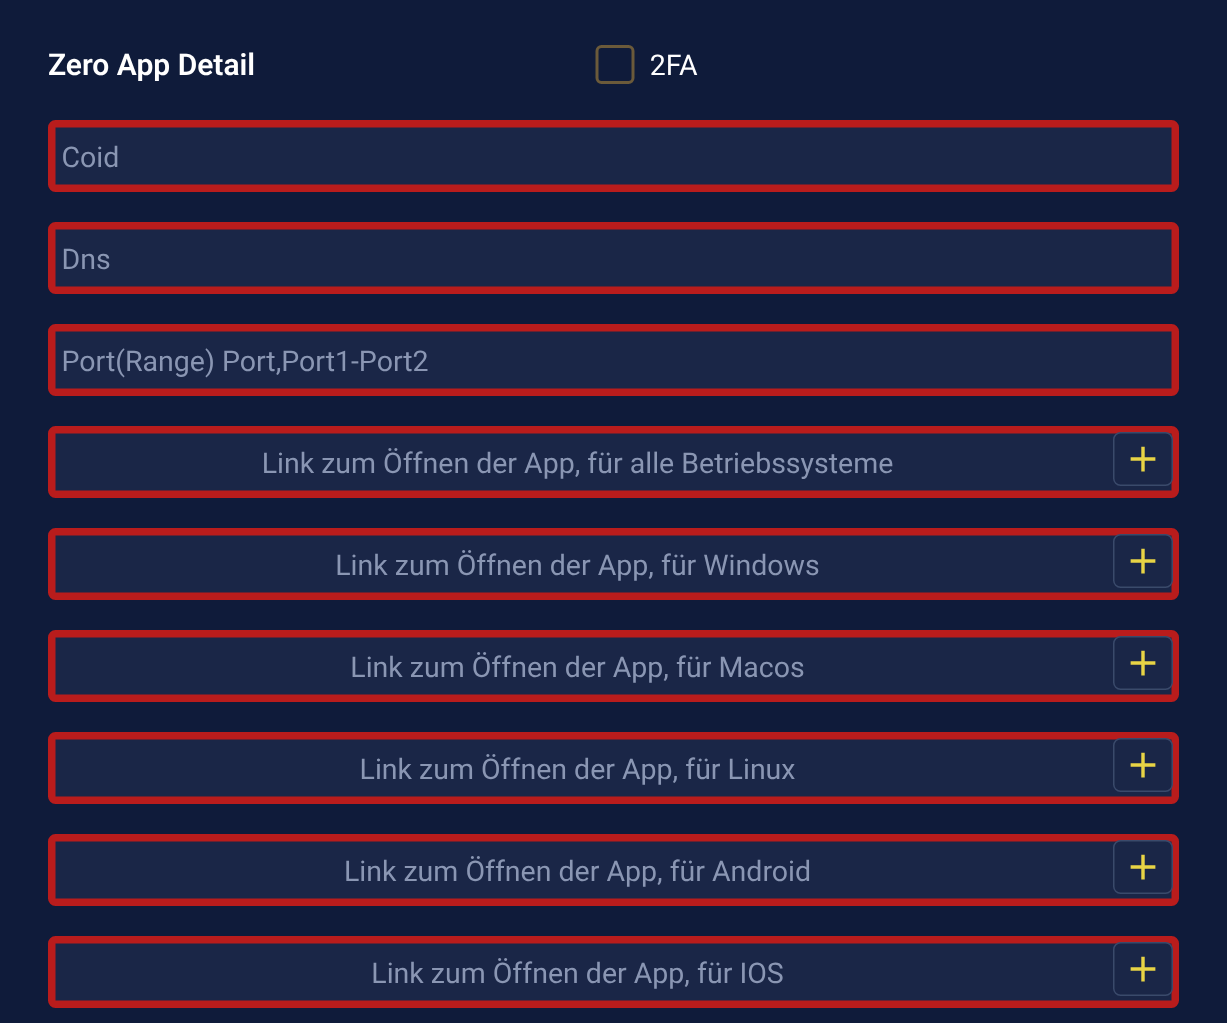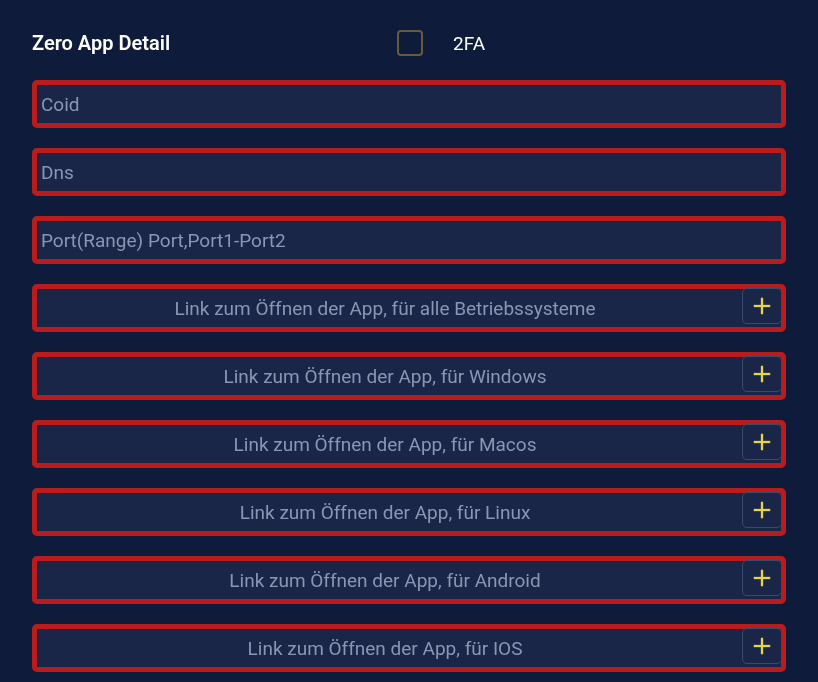--- a/index.html
+++ b/index.html
@@ -22,21 +22,20 @@
     }
     .page-title {
       font-size: 20px;
       font-weight: 600;
       color: #ffffff;
     }
     .checkbox-group {
       display: flex;
       align-items: center;
       margin-left: 227px;
-      gap: 20px;
     }
     .checkbox-box {
       width: 26px;
       height: 26px;
       border: 2px solid #6b5a3a;
       border-radius: 4px;
       background: transparent;
       cursor: pointer;
       margin-right: 10px;
     }

